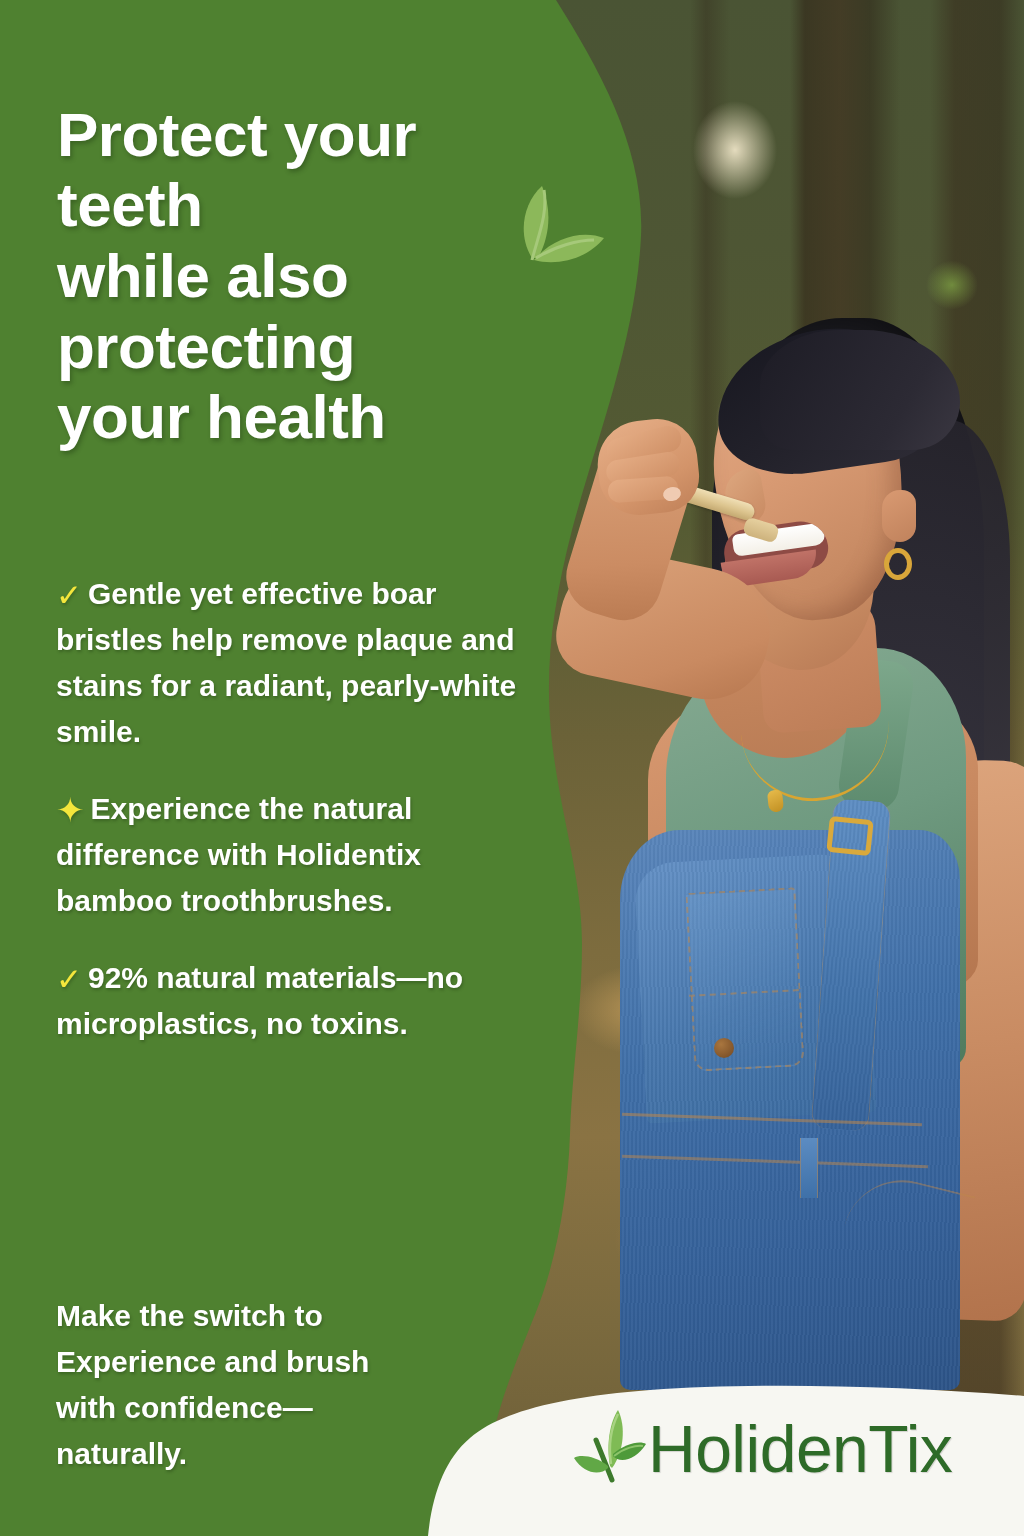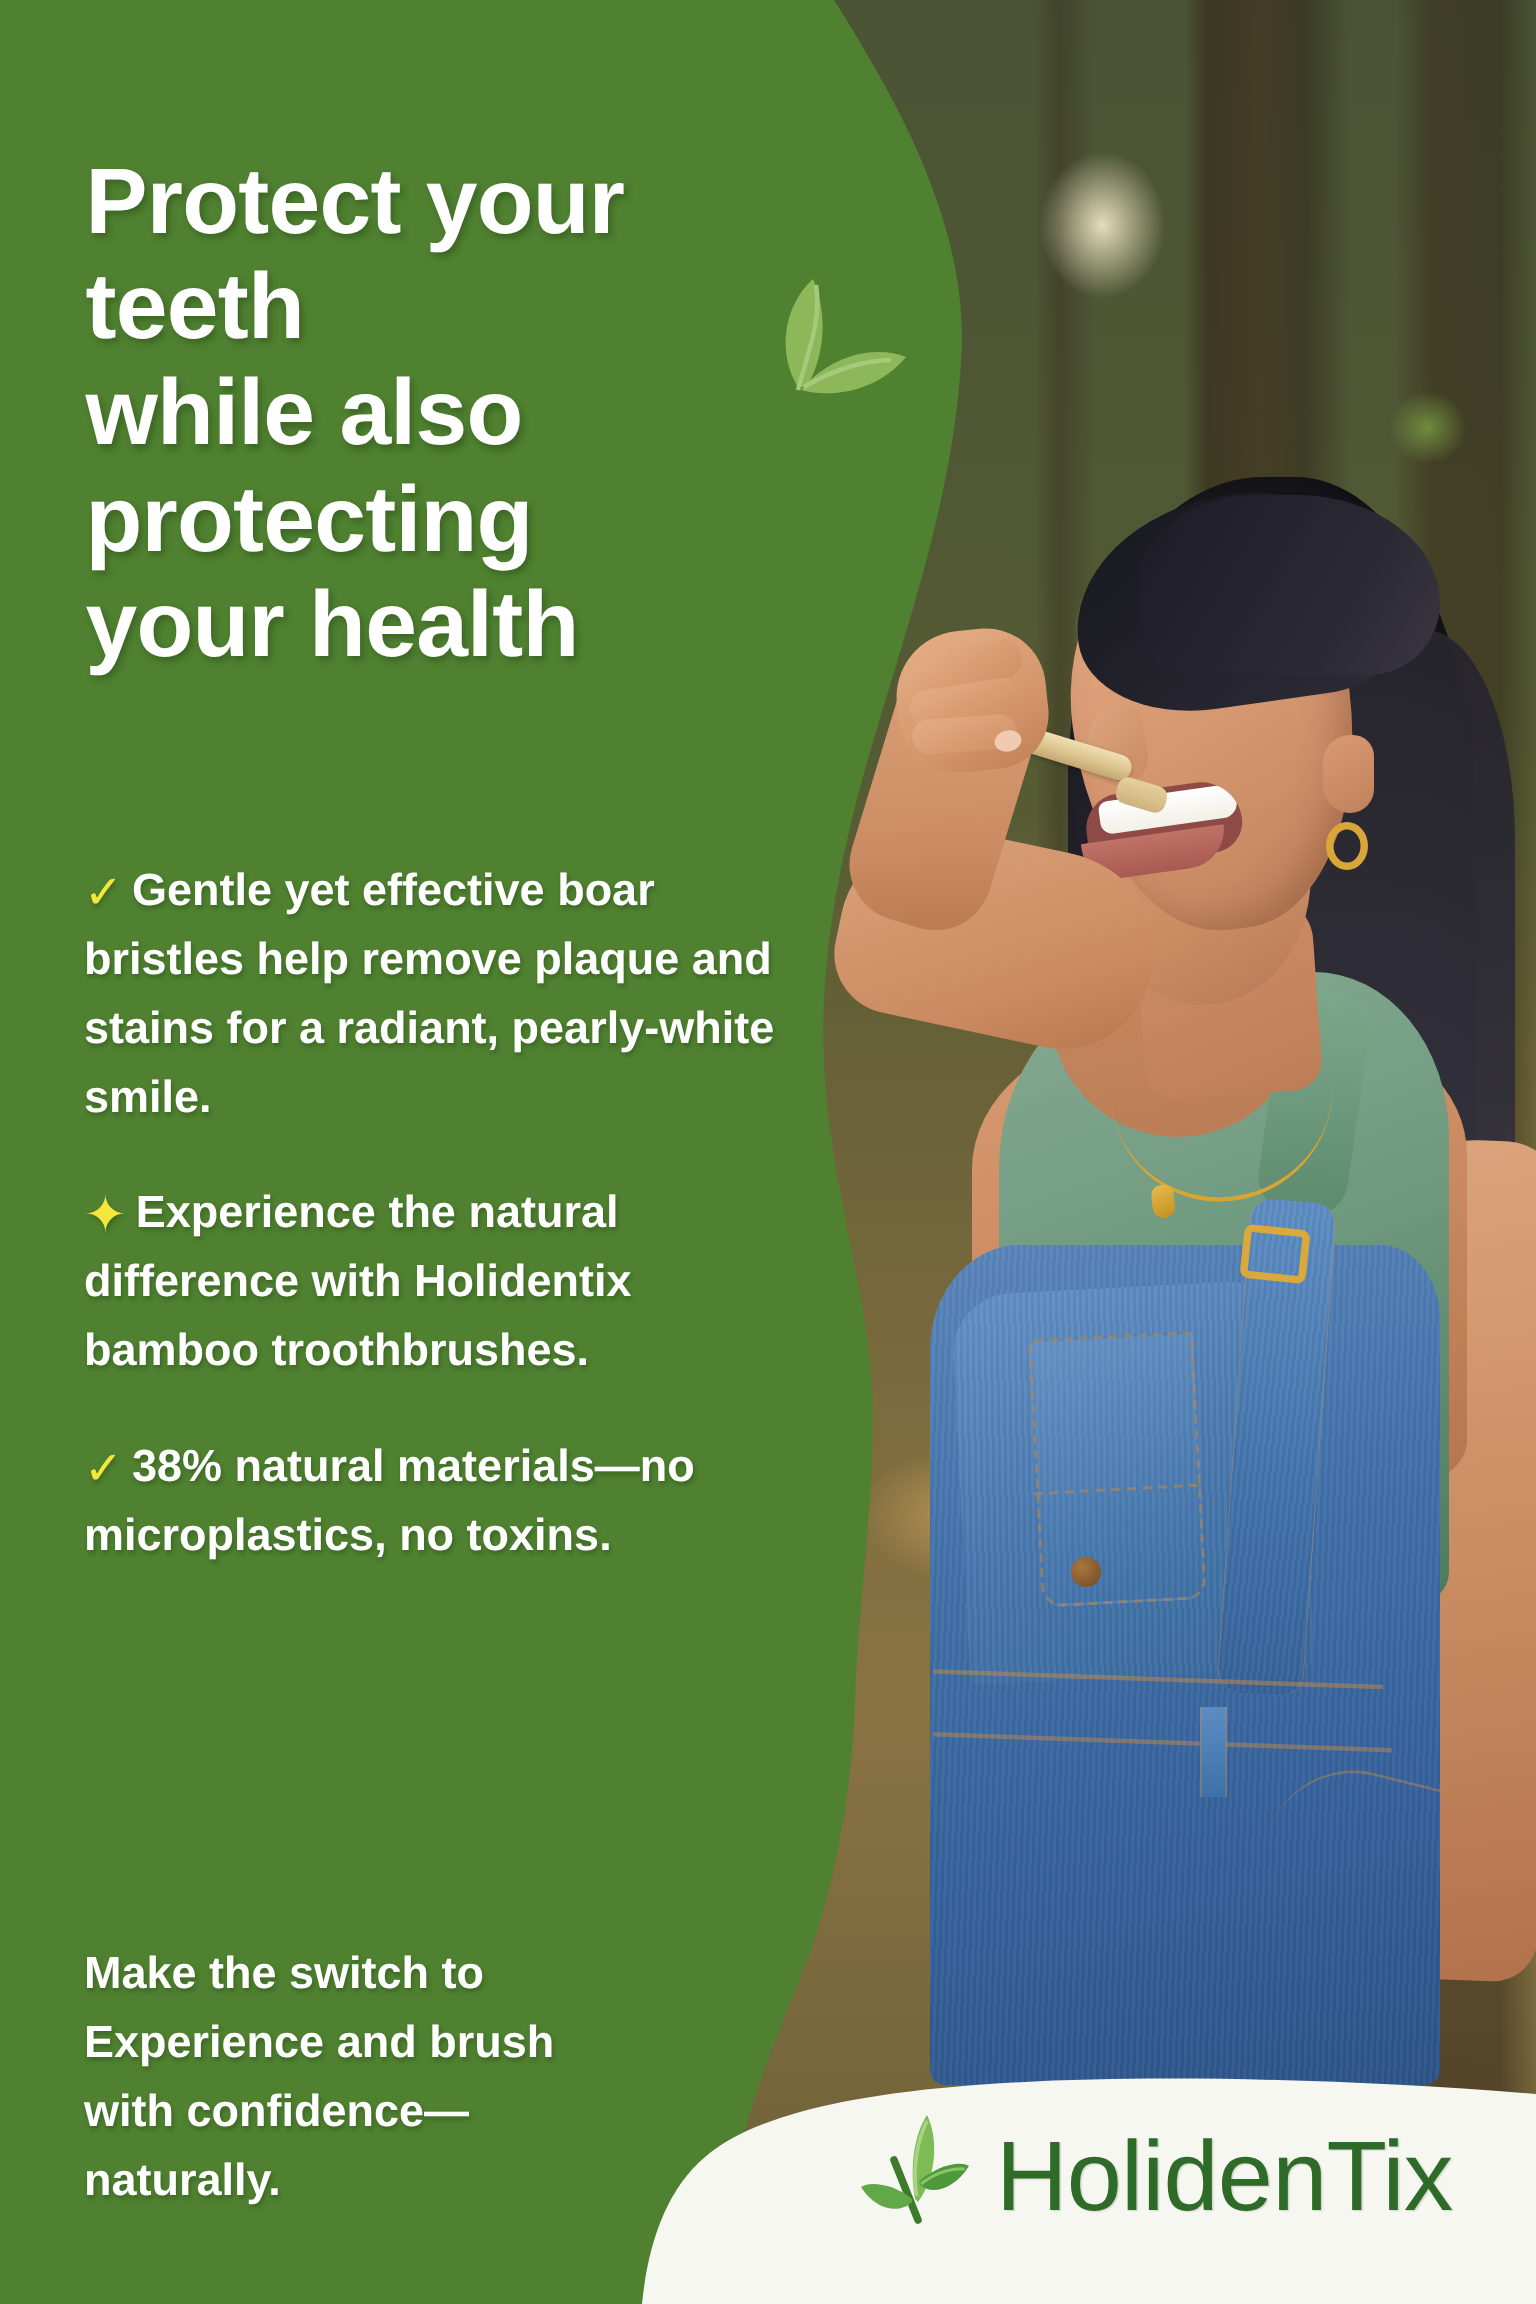--- a/index.html
+++ b/index.html
@@ -488,21 +488,20 @@
   .footer-band {
     position: absolute;
     left: 0; top: 1370px;
     width: 1024px; height: 166px;
   }
   .logo-wrap {
     position: absolute;
     left: 566px; top: 1404px;
     display: flex;
     align-items: center;
-    gap: 16px;
   }
   .logo-text {
     color: #2e6b28;
     font-size: 66px;
     font-weight: normal;
     letter-spacing: -0.5px;
     line-height: 1;
     text-shadow: 1px 1px 1px rgba(0,0,0,0.15);
   }
 </style>
@@ -589,21 +588,21 @@
 while also
 protecting
 your health</h1>
 
     <div class="bullets">
 
       <p class="bullet"><span class="b-icon">✓</span><span>Gentle yet effective boar bristles help remove plaque and stains for a radiant, pearly-white smile.</span></p>
 
       <p class="bullet sparkle"><span class="b-icon">✦</span><span>Experience the natural difference with Holidentix bamboo troothbrushes.</span></p>
 
-      <p class="bullet"><span class="b-icon">✓</span><span>38% natural materials—no microplastics, no toxins.</span></p>
+      <p class="bullet"><span class="b-icon">✓</span><span>92% natural materials—no microplastics, no toxins.</span></p>
 
 
     </div>
 
     <p class="closing">Make the switch to
 Experience and brush
 with confidence—
 naturally.</p>
   </div>
 

